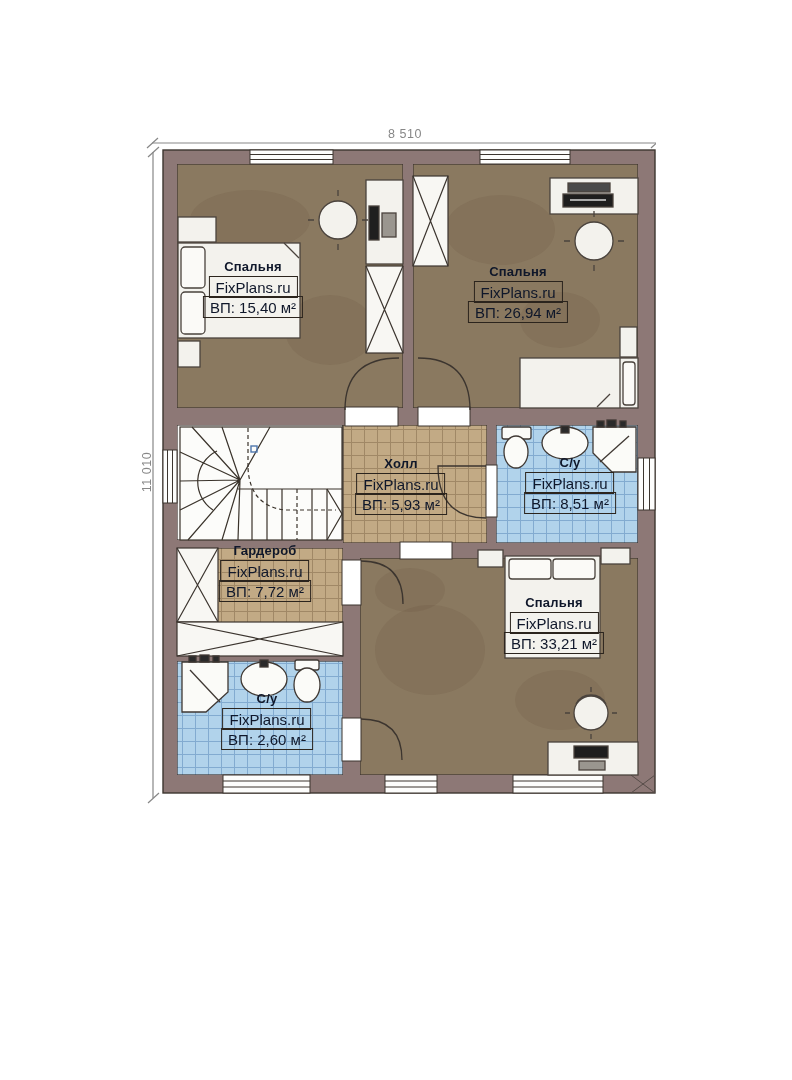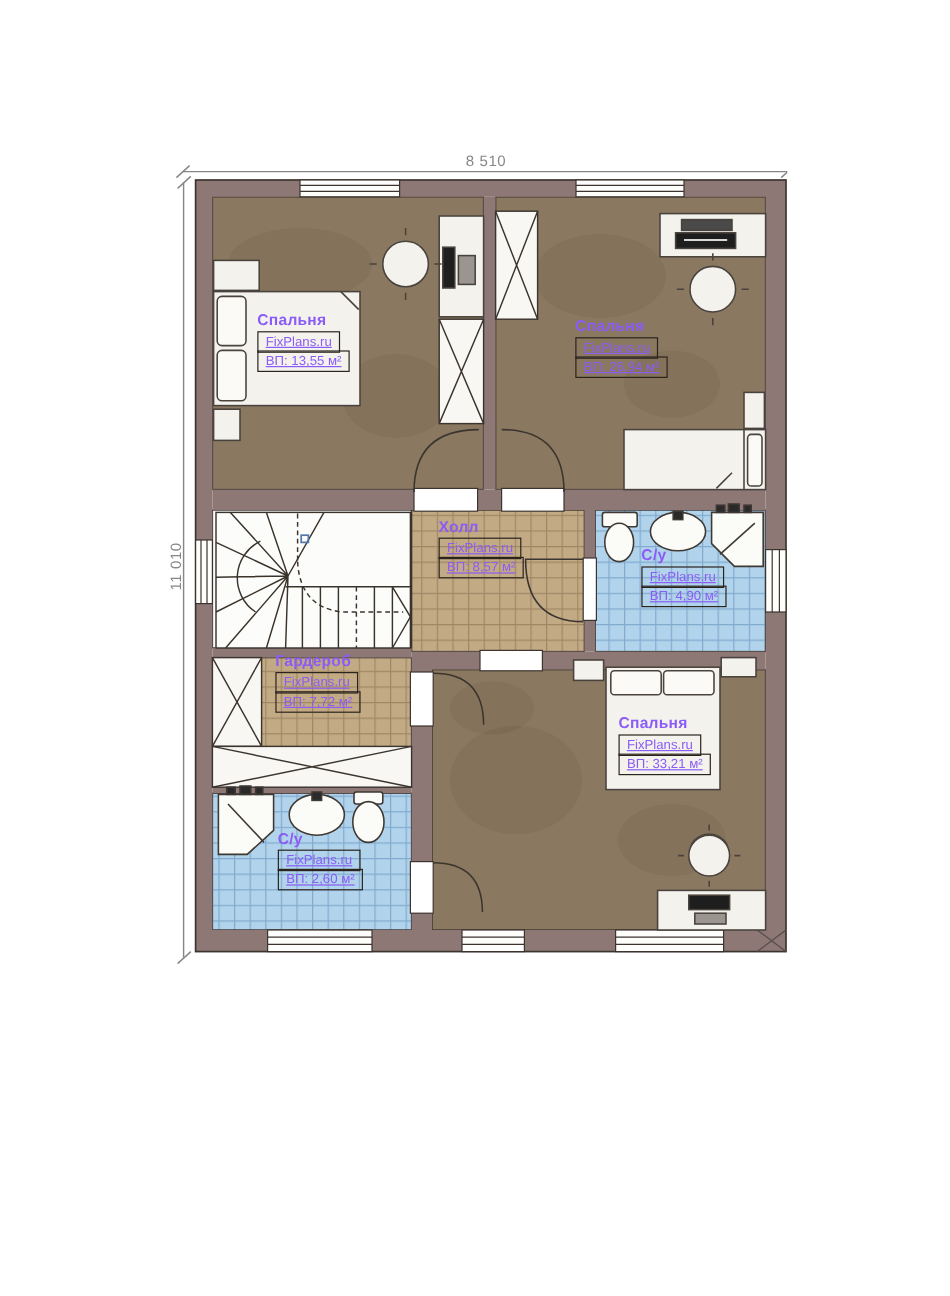--- a/index.html
+++ b/index.html
@@ -3,23 +3,23 @@
 <meta charset="utf-8">
 <style>
   html,body{margin:0;padding:0;background:#ffffff;}
   .page{position:relative;width:656px;height:1080px;background:#ffffff;overflow:hidden;
         font-family:"Liberation Sans",sans-serif;}
   .plan-svg{position:absolute;left:0;top:0;}
   .dim-label{position:absolute;color:#878787;font-size:12.5px;letter-spacing:.5px;}
   .dim-top{left:405px;top:127px;transform:translateX(-50%);}
   .dim-left{left:147px;top:472px;transform:translate(-50%,-50%) rotate(-90deg);white-space:nowrap;}
   .room-label{position:absolute;transform:translateX(-50%);display:flex;flex-direction:column;
-              align-items:flex-start;color:#8b5cf6;line-height:1;}
+              align-items:center;color:#0f172a;line-height:1;}
   .room-label .rname{font-size:13px;font-weight:bold;margin-bottom:3px;letter-spacing:.2px;}
-  .room-label .rbox{border:1.6px solid #2b241d;padding:3px 6px 2px;font-size:11px;white-space:nowrap;text-decoration:underline;}
+  .room-label .rbox{border:1.6px solid #2b241d;padding:3px 6px 2px;font-size:15px;white-space:nowrap;}
   .room-label .rbox + .rbox{margin-top:-1.6px;}
 </style>
 </head>
 <body>
 
 <div class="page">
 
 <svg class="plan-svg" width="792" height="1080" viewBox="0 0 792 1080">
   <defs>
     <pattern id="tanTile" width="13" height="13" patternUnits="userSpaceOnUse">
@@ -253,39 +253,39 @@
     </g>
   </g>
 </svg>
 
 <div class="dim-label dim-top">8 510</div>
 <div class="dim-label dim-left">11 010</div>
 
 <div class="room-label" style="left:253px;top:260px">
   <div class="rname">Спальня</div>
   <div class="rbox">FixPlans.ru</div>
-  <div class="rbox">ВП: 13,55 м²</div>
+  <div class="rbox">ВП: 15,40 м²</div>
 </div>
 
 <div class="room-label" style="left:518px;top:265px">
   <div class="rname">Спальня</div>
   <div class="rbox">FixPlans.ru</div>
   <div class="rbox">ВП: 26,94 м²</div>
 </div>
 
-<div class="room-label" style="left:401px;top:432px">
+<div class="room-label" style="left:401px;top:457px">
   <div class="rname">Холл</div>
   <div class="rbox">FixPlans.ru</div>
-  <div class="rbox">ВП: 8,57 м²</div>
+  <div class="rbox">ВП: 5,93 м²</div>
 </div>
 
 <div class="room-label" style="left:570px;top:456px">
   <div class="rname">С/у</div>
   <div class="rbox">FixPlans.ru</div>
-  <div class="rbox">ВП: 4,90 м²</div>
+  <div class="rbox">ВП: 8,51 м²</div>
 </div>
 
 <div class="room-label" style="left:265px;top:544px">
   <div class="rname">Гардероб</div>
   <div class="rbox">FixPlans.ru</div>
   <div class="rbox">ВП: 7,72 м²</div>
 </div>
 
 <div class="room-label" style="left:554px;top:596px">
   <div class="rname">Спальня</div>

